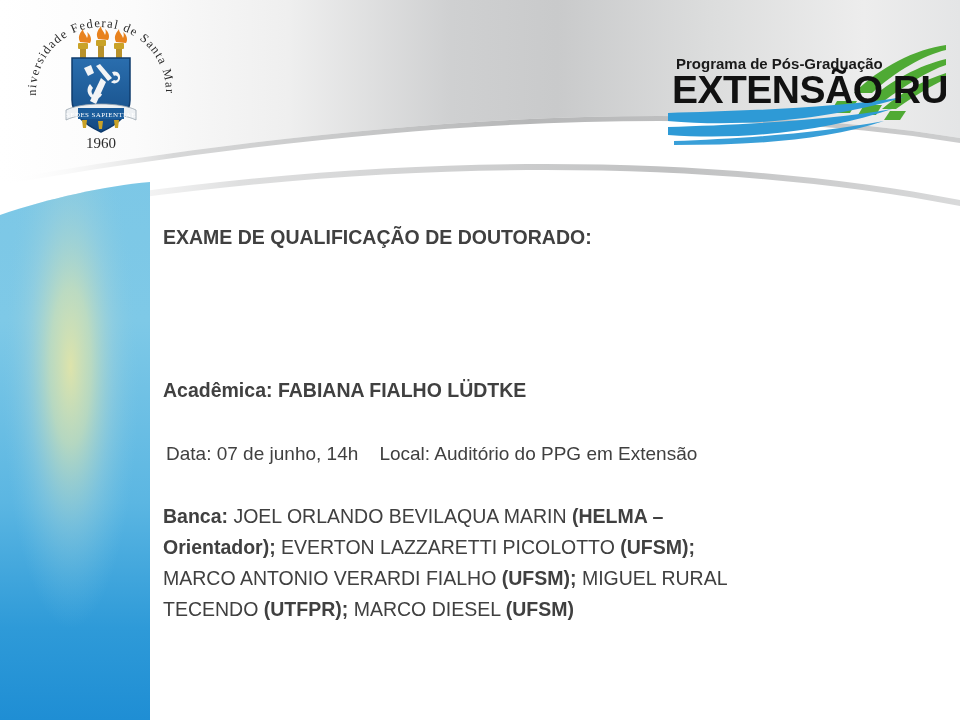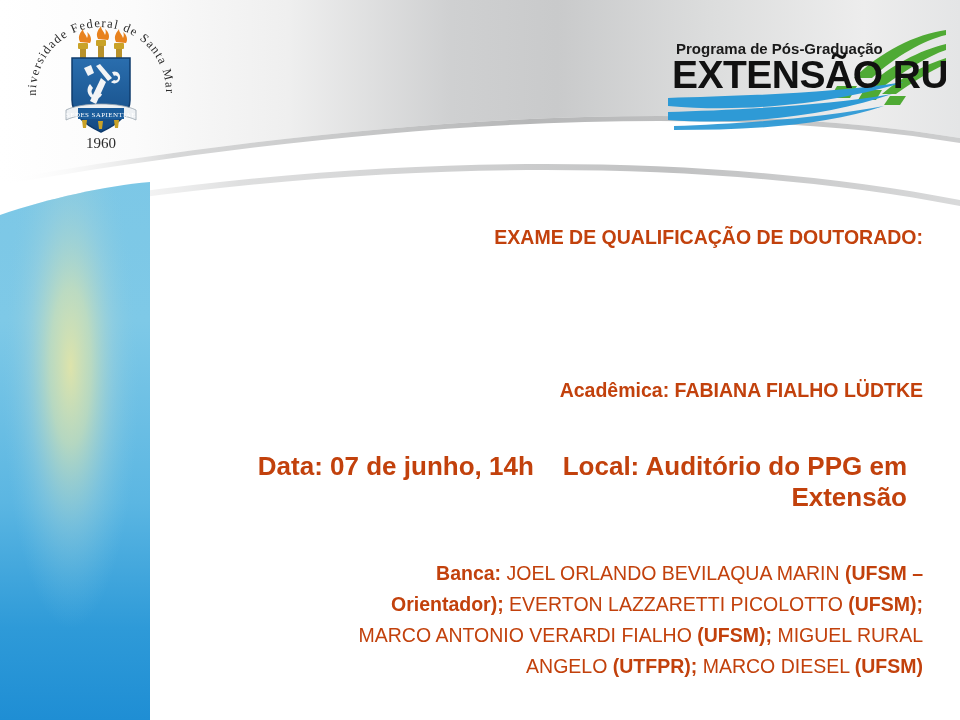--- a/index.html
+++ b/index.html
@@ -60,34 +60,34 @@
     top: 8px;
     width: 158px;
     height: 158px;
   }
   .ufsm-logo svg { display: block; }
 
   
   .ext-logo {
     position: absolute;
     left: 668px;
-    top: 26px;
+    top: 41px;
     width: 278px;
     height: 104px;
   }
   .ext-logo svg { display: block; }
 
   
   .content {
     position: absolute;
     left: 163px;
     top: 222px;
     width: 760px;
-    text-align: right;
-    color: #c2410c;
+    text-align: left;
+    color: #404040;
   }
 
   .title-main {
     font-weight: bold;
     font-size: 19.5px;
     line-height: 30px;
     margin: 0 0 30px 0;
   }
   .subtitle {
     font-weight: normal;
@@ -99,24 +99,24 @@
   .gap-md { height: 30px; }
   .gap-sm { height: 29px; }
 
   .academica {
     font-weight: bold;
     font-size: 19.5px;
     line-height: 30px;
     margin: 0;
   }
   .datalocal {
-    font-weight: bold;
-    font-size: 26px;
+    font-weight: normal;
+    font-size: 19px;
     line-height: 31px;
-    margin: 16px;
+    margin: 3px;
   }
   .banca {
     font-size: 19.5px;
     line-height: 31px;
     margin: 0;
   }
   .banca b { font-weight: bold; }
 
   .nowrap-pair { white-space: pre; }
 </style>
@@ -291,20 +291,20 @@
     <div class="datalocal">
       <span>Data:</span>
       <span>07 de junho, 14h</span>
       <span class="nowrap-pair">   </span><span>Local:</span>
       <span>Auditório do PPG em Extensão</span><br>
     </div>
 
     <div class="gap-sm"></div>
 
     <div class="banca">
-      <b>Banca:</b><span> JOEL ORLANDO BEVILAQUA MARIN </span><b>(UFSM –</b><br>
+      <b>Banca:</b><span> JOEL ORLANDO BEVILAQUA MARIN </span><b>(HELMA –</b><br>
       <b>Orientador);</b><span> EVERTON LAZZARETTI PICOLOTTO </span><b>(UFSM);</b><br>
       <span>MARCO ANTONIO VERARDI FIALHO </span><b>(UFSM);</b><span> MIGUEL RURAL</span><br>
-      <span>ANGELO </span><b>(UTFPR);</b><span> MARCO DIESEL </span><b>(UFSM)</b>
+      <span>TECENDO </span><b>(UTFPR);</b><span> MARCO DIESEL </span><b>(UFSM)</b>
     </div>
 
   </div>
 </div>
 
 </body></html>

